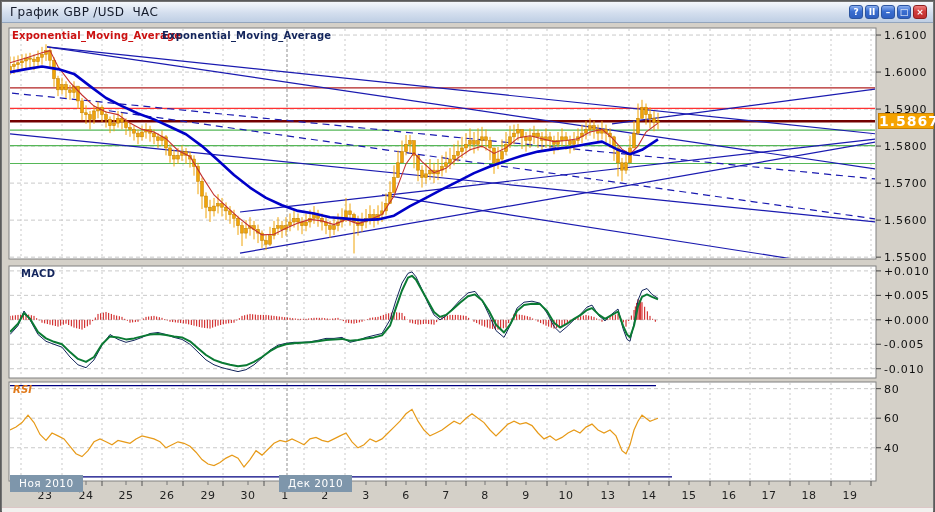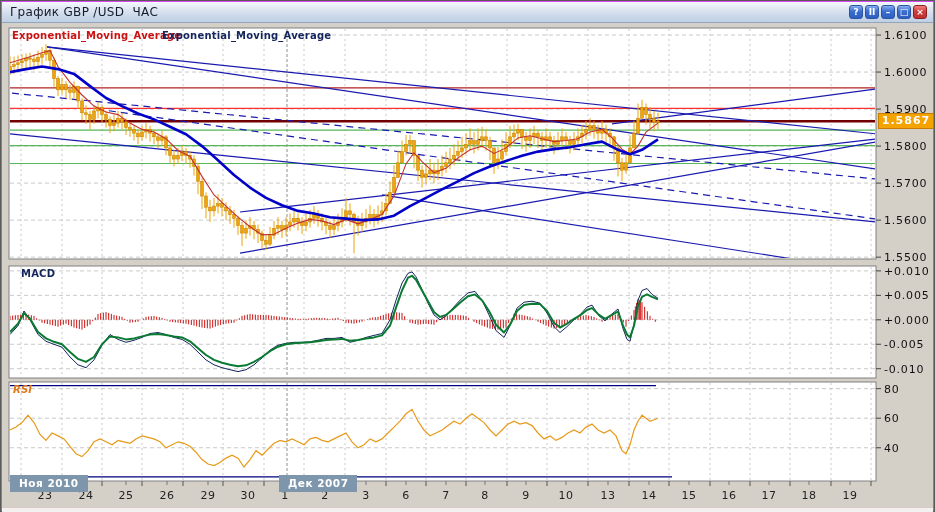--- a/index.html
+++ b/index.html
@@ -1,33 +1,33 @@
 <!DOCTYPE html>
 <html><head>
 <meta charset="utf-8">
 <style>
   html,body{margin:0;padding:0;}
   body{width:935px;height:512px;position:relative;background:#d4d0c8;
        font-family:"DejaVu Sans","Liberation Sans",sans-serif;overflow:hidden;}
-  .window{position:absolute;inset:0;border:1px solid #5a5a5a;box-sizing:border-box;background:#d946ef;}
+  .window{position:absolute;inset:0;border:1px solid #5a5a5a;box-sizing:border-box;background:#737373;}
   .titlebar{position:absolute;left:1px;top:1px;right:1px;height:21px;
     background:linear-gradient(#f5f8fc,#d3deee 55%,#bfcfe4);
     border-bottom:1px solid #93a5bd;display:flex;align-items:center;padding:0 4px 0 8px;box-sizing:border-box;}
   .title{font-size:12px;color:#141b2b;letter-spacing:.3px;flex:1;white-space:pre;}
   .winbtns{display:flex;gap:2px;margin-right:2px;}
   .wbtn{width:14px;height:14px;border:1px solid #2c55a0;border-radius:3px;box-sizing:border-box;
     background:linear-gradient(#89aef0,#3a6ed0 45%,#2f5fc0);color:#fff;font-size:9px;font-weight:bold;
     display:flex;align-items:center;justify-content:center;line-height:1;cursor:pointer;}
   .wbtn.close{background:linear-gradient(#f08080,#d03c3c 45%,#c03030);border-color:#8d1f1f;}
   .chart-area{position:absolute;left:1px;top:22px;right:1px;bottom:1px;background:#d4d0c8;}
   svg{position:absolute;left:0;top:0;}
   .flab{position:absolute;font-size:10px;font-weight:bold;letter-spacing:.2px;z-index:5;}
   .price-tag{position:absolute;left:876px;width:54px;height:14px;background:#f5a300;border:1px solid #c87f00;
-    color:#fff;font-size:11px;font-weight:bold;letter-spacing:1px;text-align:center;line-height:14px;z-index:6;}
-  .month-tag{position:absolute;height:15px;background:#7e96ab;color:#fff;font-size:10.5px;font-weight:bold;
+    color:#fff;font-size:14px;font-weight:bold;letter-spacing:1px;text-align:center;line-height:14px;z-index:6;}
+  .month-tag{position:absolute;height:15px;background:#7e96ab;color:#fff;font-size:10.5px;font-weight:normal;
     padding:1px 9px;letter-spacing:.5px;z-index:6;line-height:14px;}
   .bottom-strip{position:absolute;left:0px;right:0px;top:484px;height:5px;}
 </style>
 </head>
 <body>
 
 <div class="window">
   <div class="titlebar">
     <span class="title">График GBP /USD  ЧАС</span>
     <span class="winbtns">
@@ -839,15 +839,15 @@
 
     <div class="flab" style="left:10px;top:7px;color:#cc1111;">Exponential_Moving_Average</div>
     <div class="flab" style="left:160px;top:7px;color:#13255c;">Exponential_Moving_Average</div>
     <div class="flab" style="left:11px;top:245px;color:#13255c;margin-left:8px;">MACD</div>
     <div class="flab" style="left:11px;top:361px;color:#e07818;font-style:italic;">RSI</div>
 
     <div class="price-tag" id="price-tag" style="top: 90.2885px;">1.5867</div>
 
     <div class="bottom-strip" style="background:#f2f1ef;border-top:1px solid #dcc6c6;"></div>
   <div class="month-tag" style="left: 8px; top: 452px;">Ноя 2010</div>
-      <div class="month-tag" style="left: 277px; top: 452px;">Дек 2007</div>
+      <div class="month-tag" style="left: 277px; top: 452px;">Дек 2010</div>
     </div>
 </div>
 
 </body></html>

